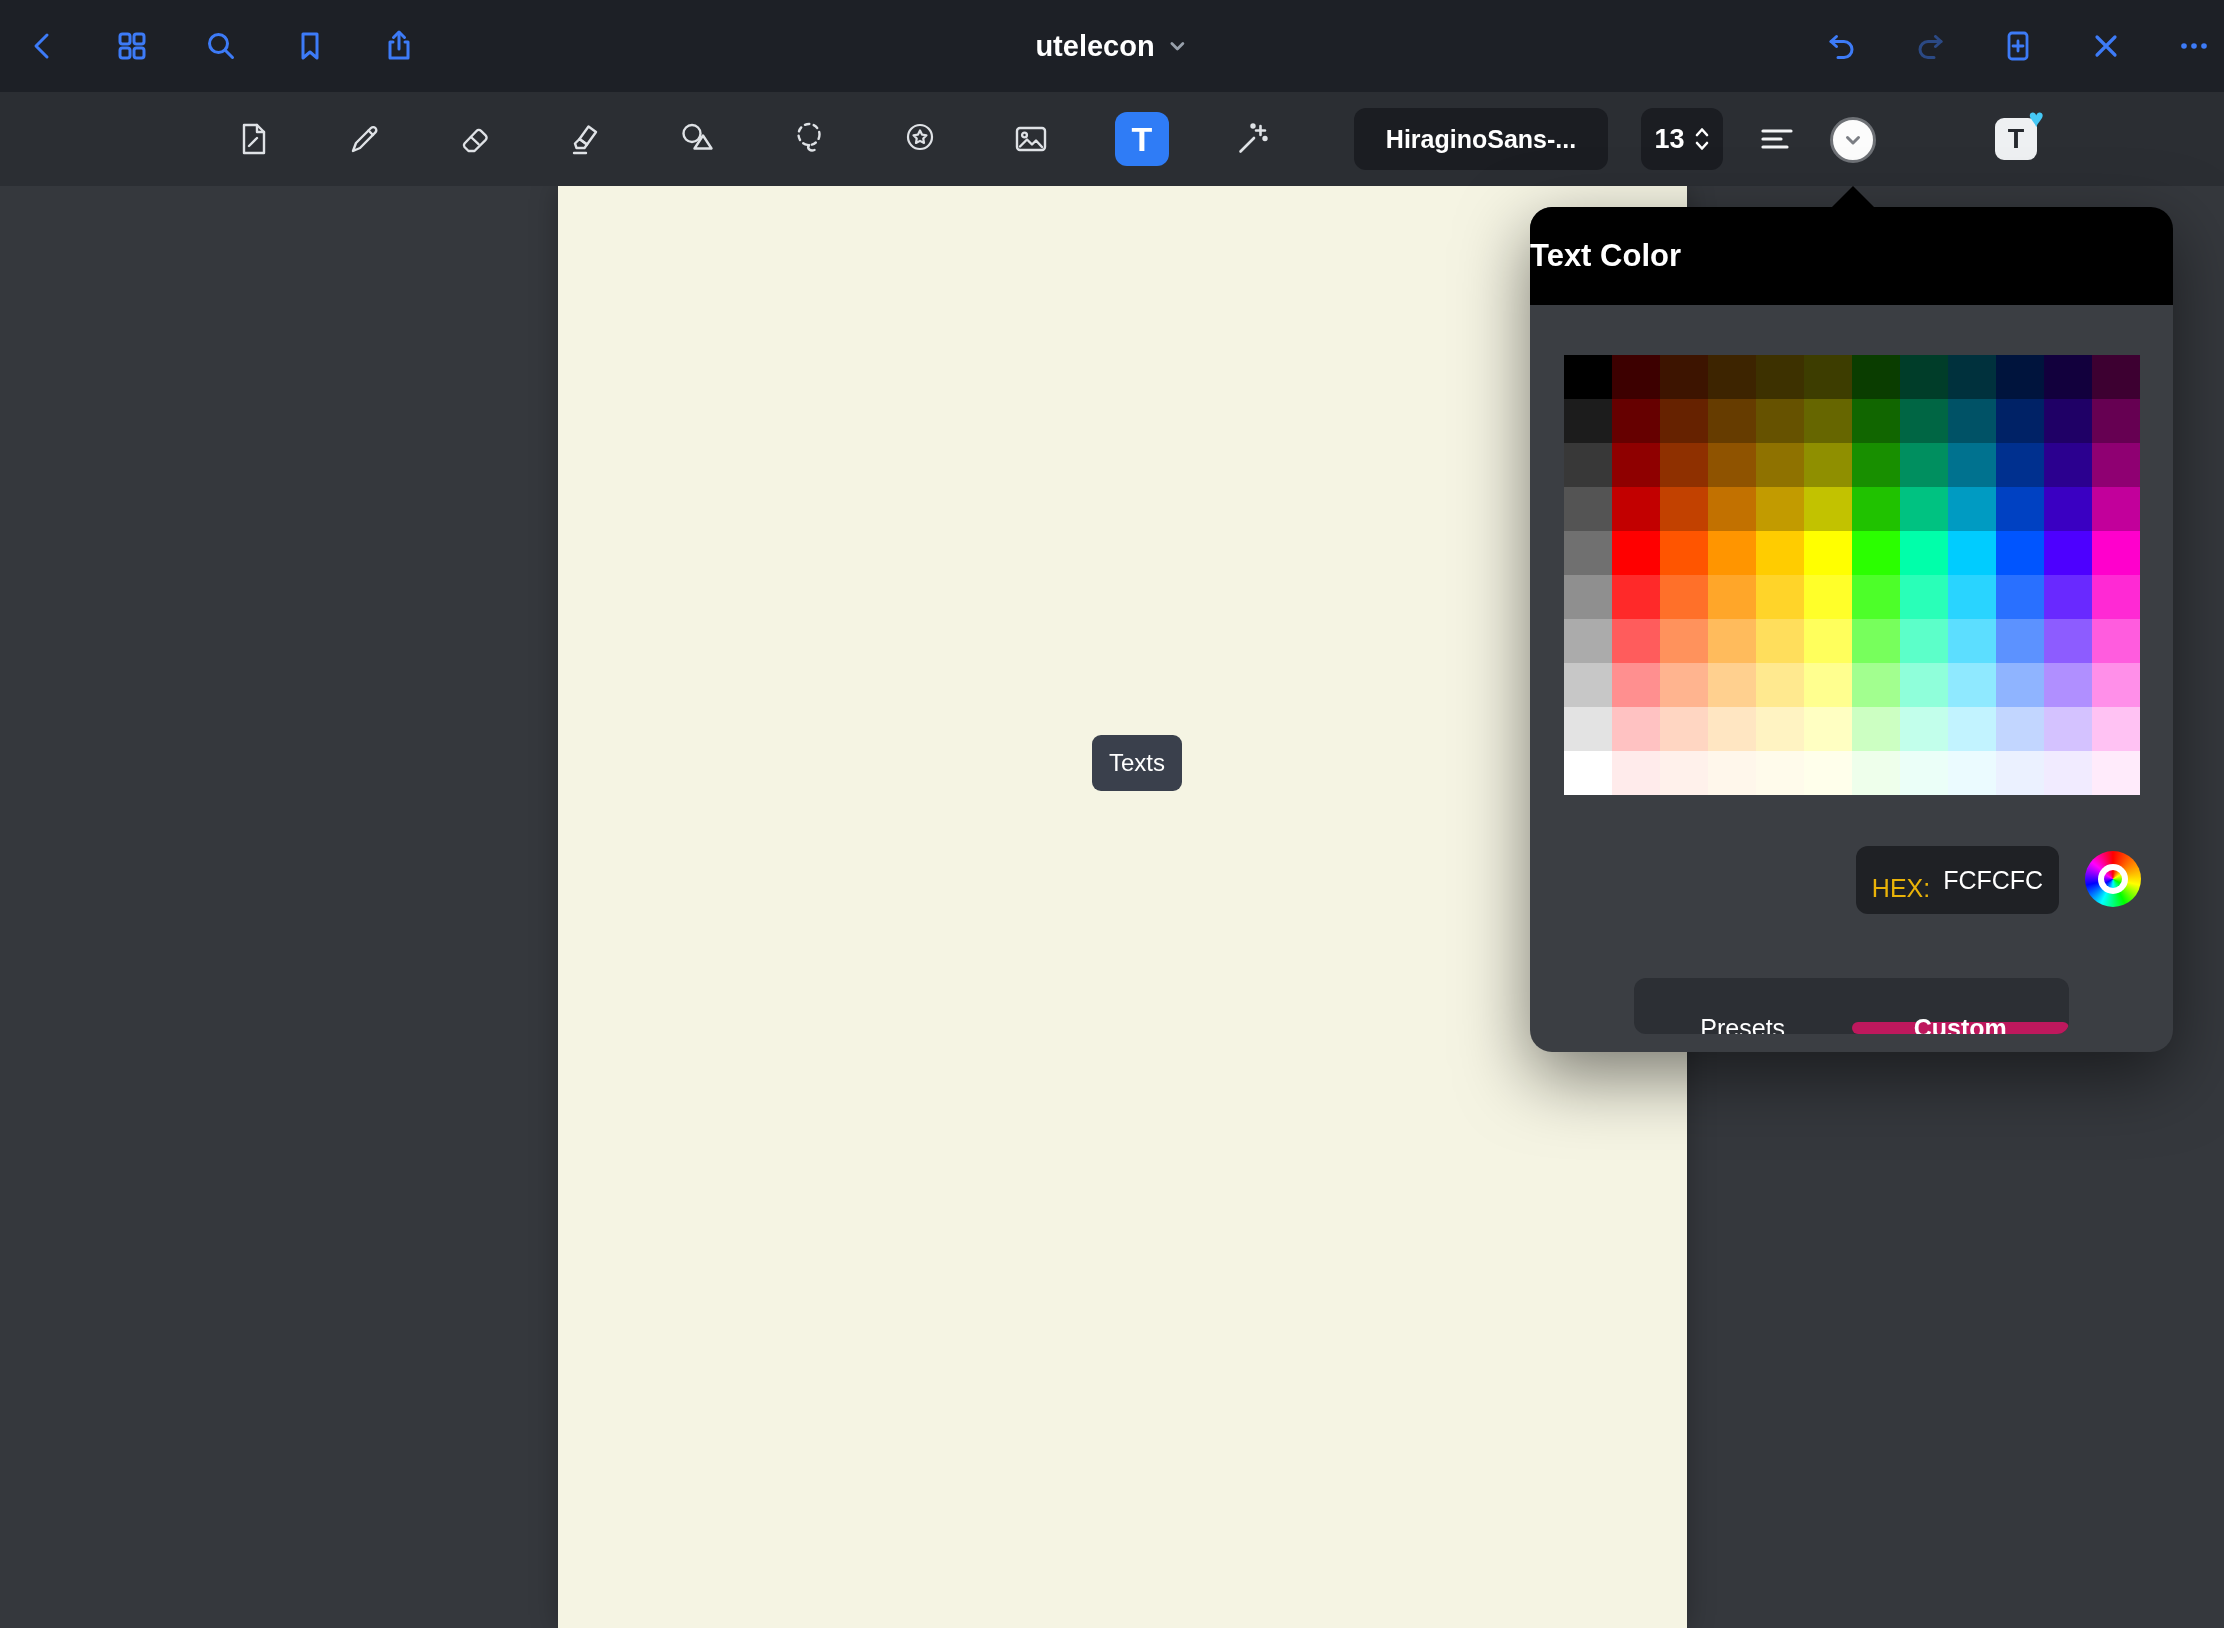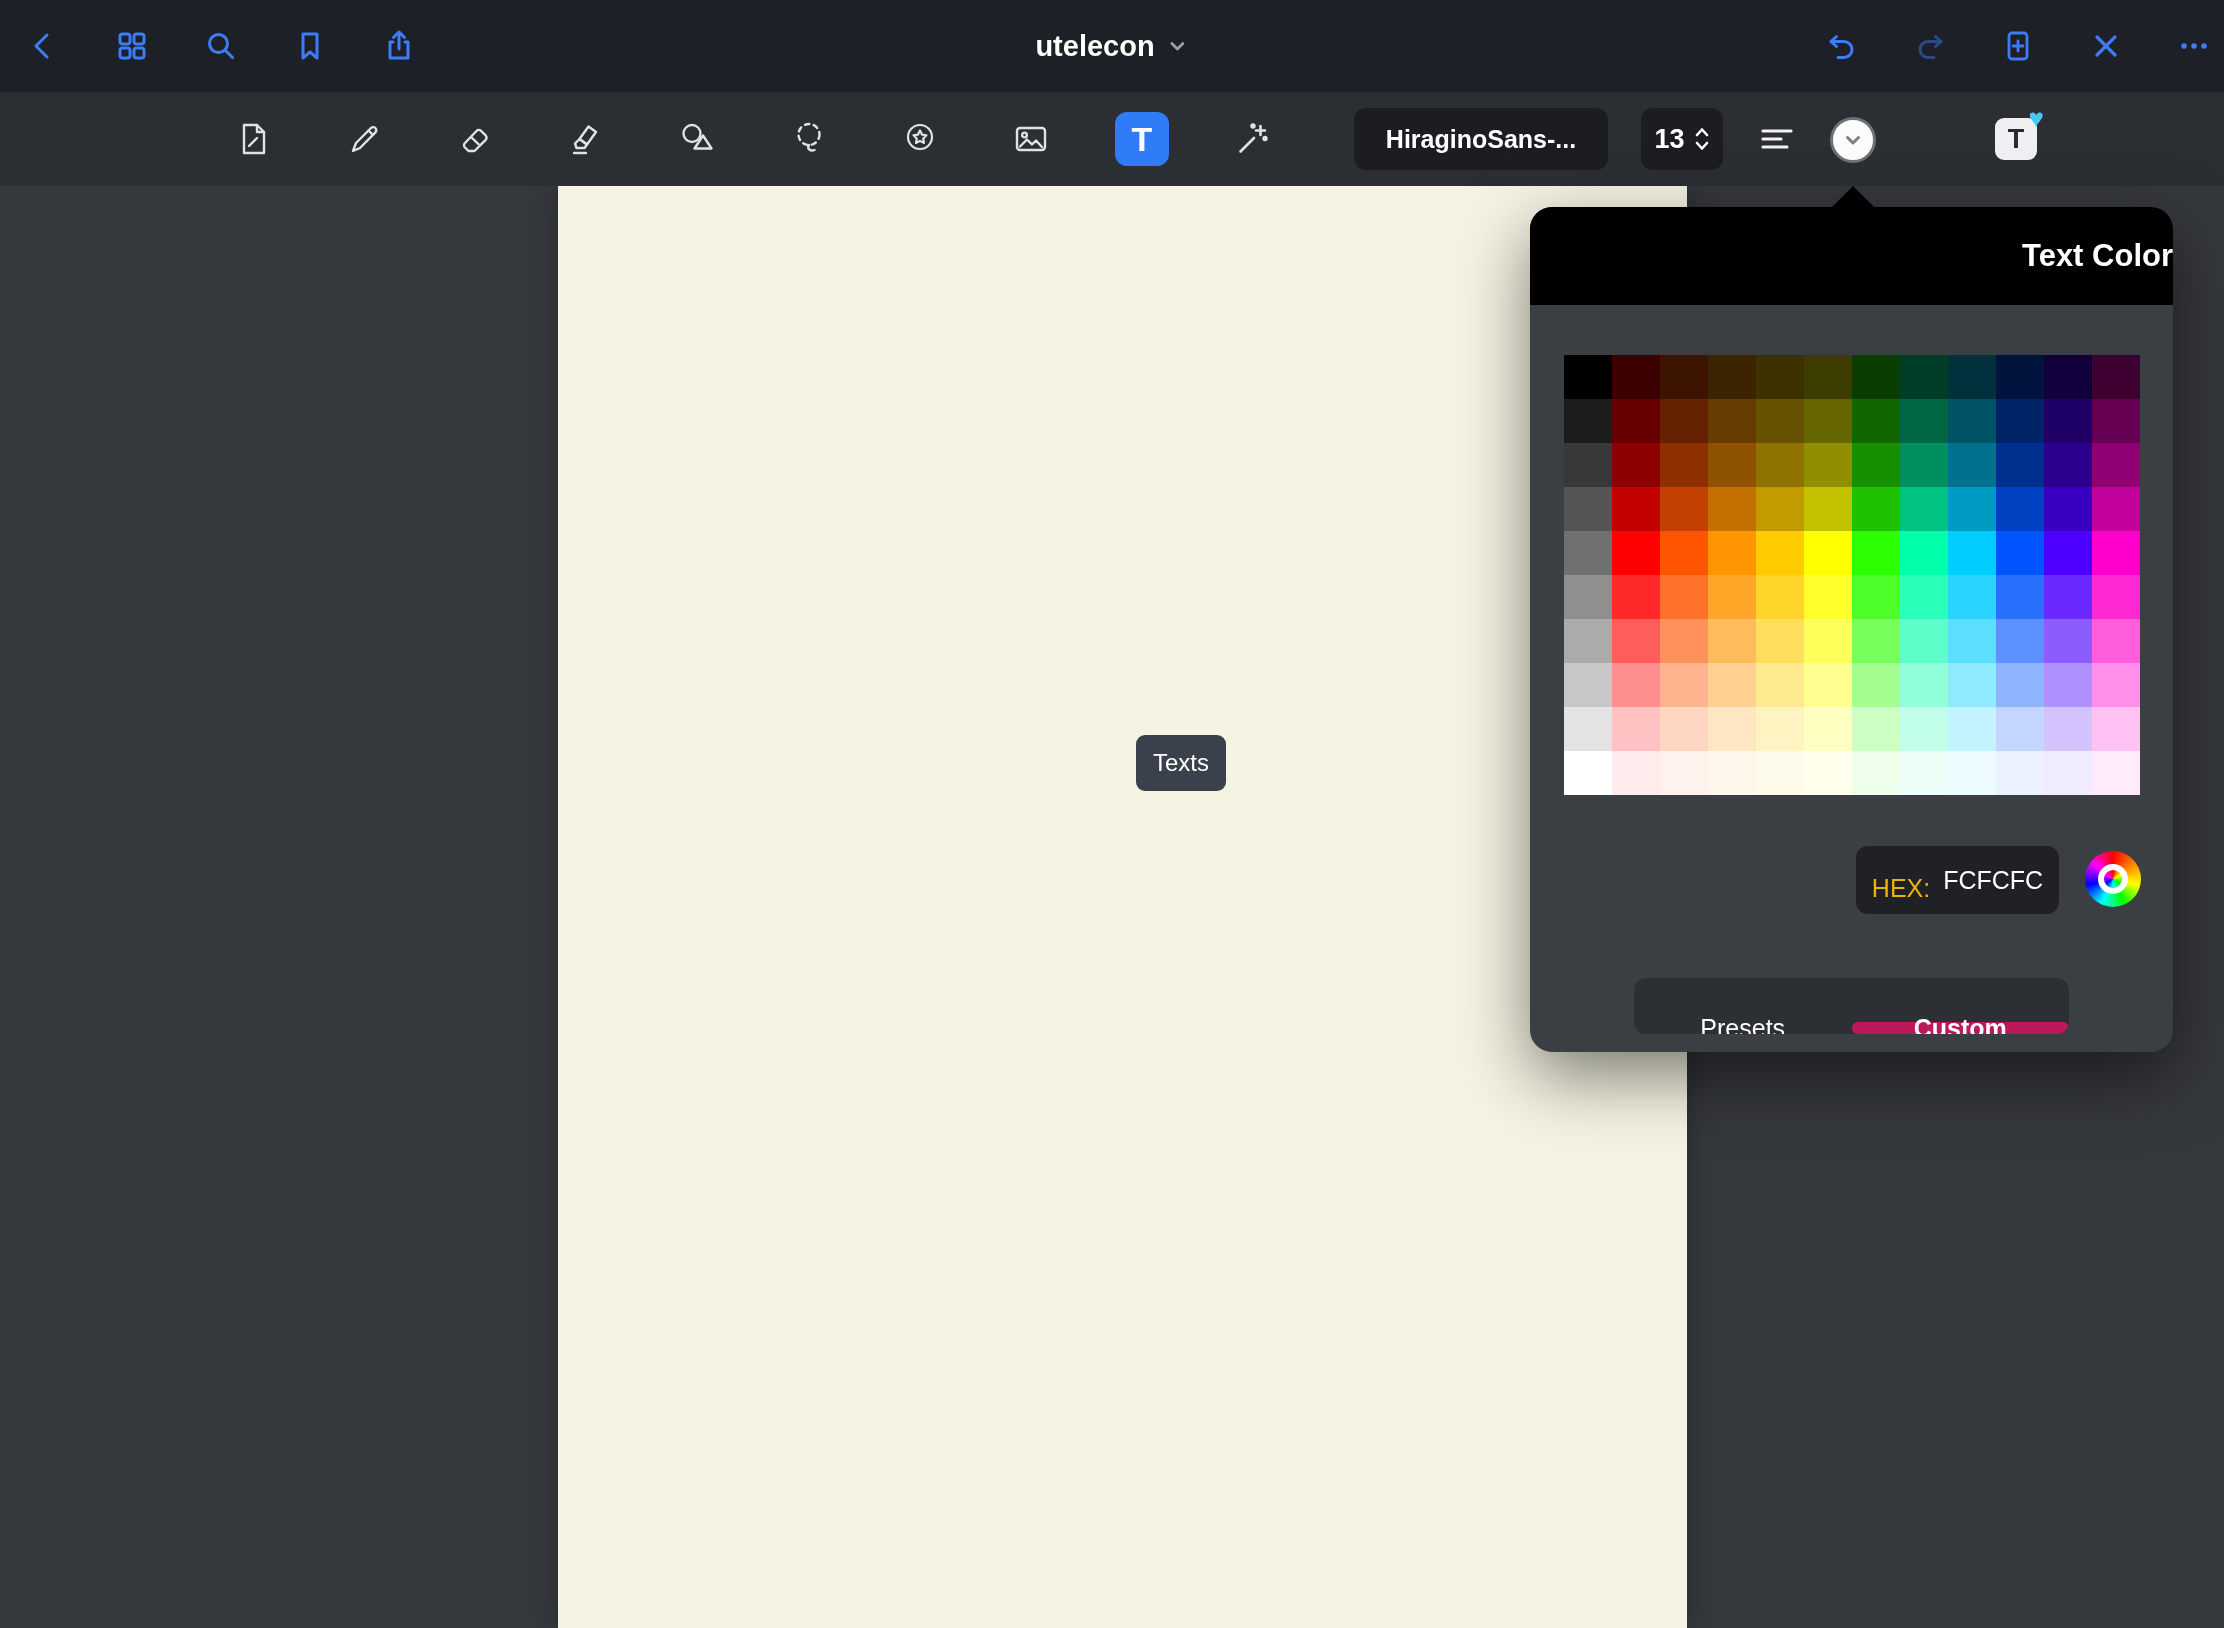--- a/index.html
+++ b/index.html
@@ -51,32 +51,32 @@
               background:#eef0f2; display:flex; align-items:center; justify-content:center;
               color:#26292e; font-size:27px; font-weight:700; }
   .fav-heart { position:absolute; right:2px; top:-4px; color:#46c8f5; font-size:26px; line-height:1; }
 
   
   .canvas { position:absolute; top:186px; left:0; right:0; bottom:0; background:var(--canvas_bg,#35383d); }
   .page { position:absolute; left:558px; top:0; width:1129px; height:1442px;
           background:var(--page_bg,#f5f4e3); box-shadow:0 0 26px rgba(0,0,0,.28); }
   .text-object { position:absolute; left:534px; top:549px; height:56px; min-width:80px; padding:0 17px;
                  background:#3a404c; border-radius:9px; color:#fff; font-size:24px;
-                 display:flex; align-items:center; justify-content:center; cursor:pointer;margin-left:44px; }
+                 display:flex; align-items:center; justify-content:center; cursor:pointer; }
 
   
   .popover { position:absolute; left:1530px; top:207px; width:643px; height:845px;
              background:var(--popover_bg,#3b3e43); border-radius:22px;
              box-shadow:0 24px 70px rgba(0,0,0,.5); z-index:10; }
   .popover-arrow { position:absolute; left:301px; top:-21px; width:0; height:0;
                    border-left:22px solid transparent; border-right:22px solid transparent;
                    border-bottom:22px solid var(--popover_header_bg,#000); }
   .pop-header { position:absolute; top:0; left:0; right:0; height:98px;
                 background:var(--popover_header_bg,#000); border-radius:22px 22px 0 0;
-                display:flex; align-items:center; justify-content:flex-end;
+                display:flex; align-items:center; justify-content:flex-start;
                 color:#fff; font-size:31px; font-weight:700; }
   .color-grid { position:absolute; left:34px; top:148px; width:576px; height:440px;
                 display:grid; grid-template-columns:repeat(12,1fr); grid-auto-rows:44px; }
   .swatch { width:100%; height:100%; cursor:pointer; }
   .hex-field { position:absolute; left:326px; top:639px; width:203px; height:68px;
                background:#1f2125; border-radius:12px; display:flex; align-items:center;
                justify-content:center; gap:13px; color:#fff; font-size:25px; cursor:text; }
   .hex-field .hex-label { color:#eab308;margin-top:17px; }
   .wheel-btn { position:absolute; left:555px; top:644px; width:56px; height:56px; border-radius:50%;
                border:none; cursor:pointer; padding:0;

